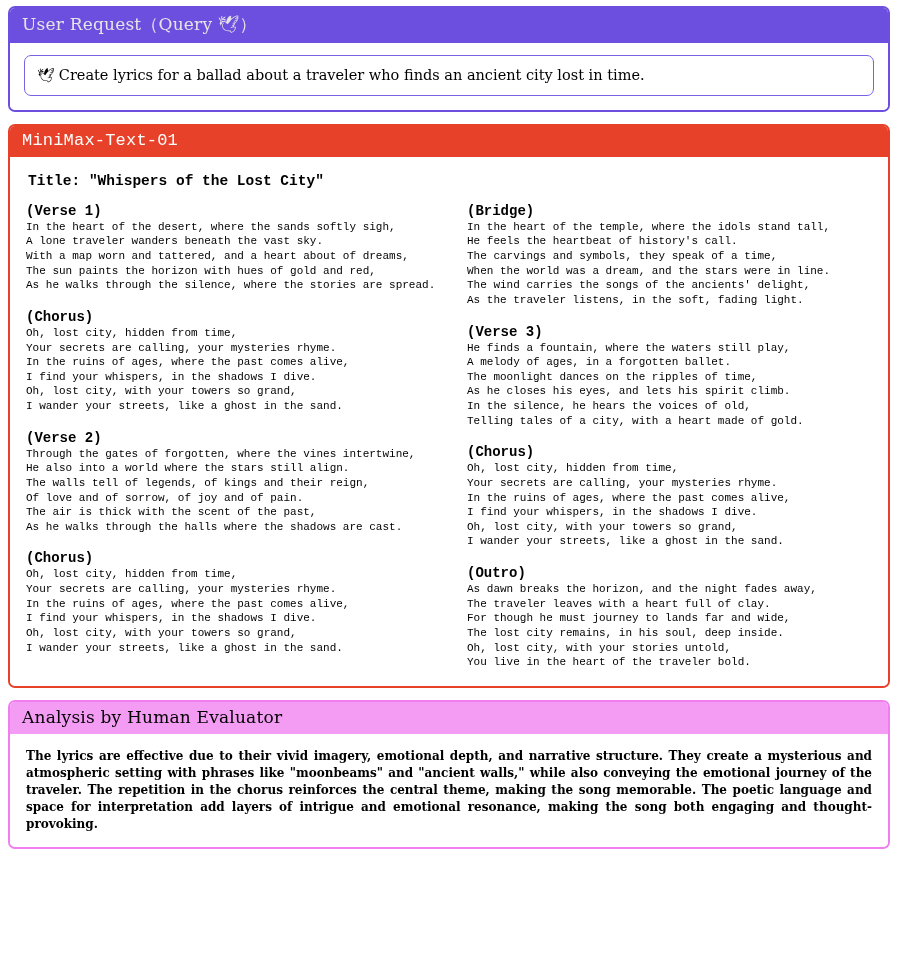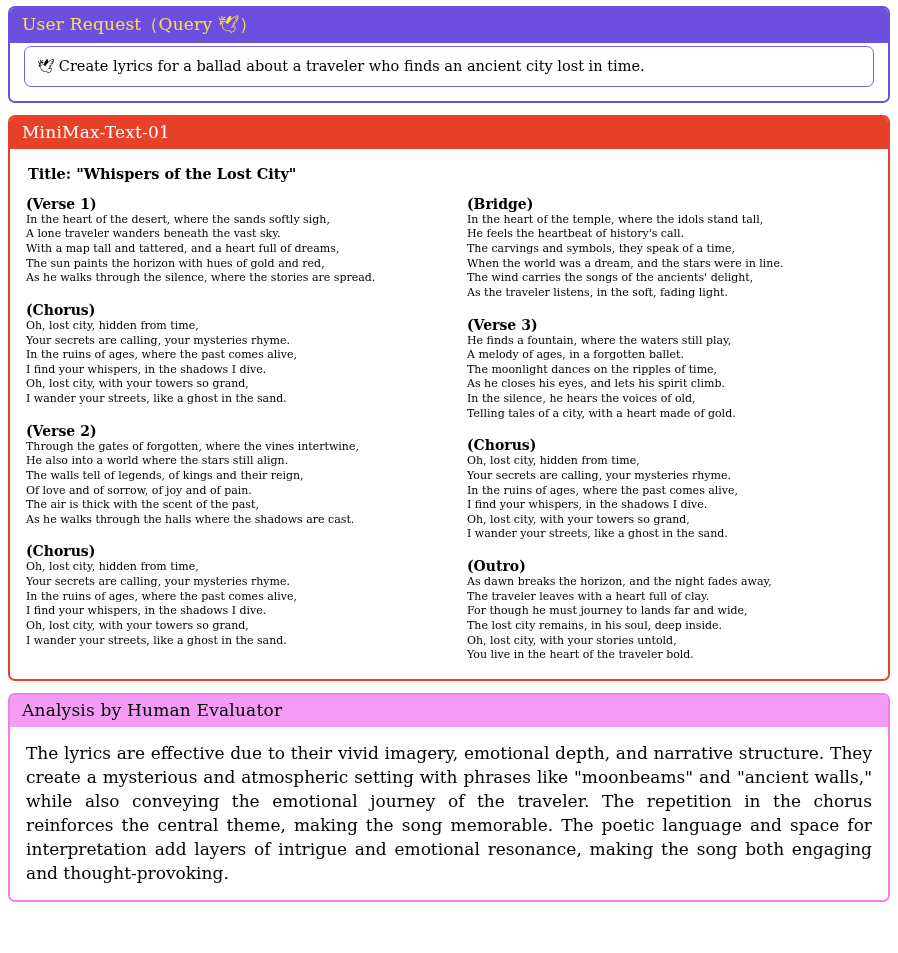--- a/index.html
+++ b/index.html
@@ -26,48 +26,49 @@
     overflow: hidden;
     margin-bottom: 12px;
   }
   .panel-header {
     padding: 5px 12px 7px 12px;
     font-size: 17px;
     letter-spacing: .2px;
   }
   .panel-body {
     background: #ffffff;
-    padding: 3px 14px 14px 14px;
+    padding: 12px 14px 14px 14px;
   }
 
   
   .panel-query {
     border-color: #6d4fe0;
   }
   .panel-query .panel-header {
     background: #6d4fe0;
-    color: #fde047;
+    color: #e5e5e5;
   }
   .query-box {
     border: 1px solid #7a62e3;
     border-radius: 7px;
     padding: 10px 12px;
     font-size: 14.5px;
     background: #fff;
     line-height: 1.3;
   }
   .bird-glyph {
     font-family: "DejaVu Sans", sans-serif;
     font-size: 14px;
     margin-right: 4px;
   }
 
   
   .panel-model {
     border-color: #e8412a;
+    font-family: Liberation Mono, monospace;
   }
   .panel-model .panel-header {
     background: #e8412a;
     color: #ffffff;
   }
   .panel-model .panel-body {
     padding: 14px 16px 16px 16px;
   }
 
   .lyrics-title {
@@ -104,23 +105,24 @@
     border-color: #f07ef0;
   }
   .panel-analysis .panel-header {
     background: #f49bf4;
     color: #000000;
   }
   .panel-analysis .panel-body {
     padding: 14px 16px 14px 16px;
   }
   .analysis-text {
-    font-size: 17px;
+    font-size: 12px;
     line-height: 1.42;
     text-align: justify;
+    font-weight: bold;
   }
 </style>
 </head>
 <body>
 
 <div class="page">
 
   <section class="panel panel-query">
     <div class="panel-header">User Request（Query 🕊）</div>
     <div class="panel-body">
@@ -133,21 +135,21 @@
   <section class="panel panel-model">
     <div class="panel-header">MiniMax-Text-01</div>
     <div class="panel-body">
       <div class="lyrics-title">Title: "Whispers of the Lost City"</div>
       <div class="columns">
         <div class="col col-left" id="left-col">
             <div class="section">
               <div class="section-label">(Verse 1)</div>
               <div class="line">In the heart of the desert, where the sands softly sigh,</div>
               <div class="line">A lone traveler wanders beneath the vast sky.</div>
-              <div class="line">With a map tall and tattered, and a heart full of dreams,</div>
+              <div class="line">With a map worn and tattered, and a heart about of dreams,</div>
               <div class="line">The sun paints the horizon with hues of gold and red,</div>
               <div class="line">As he walks through the silence, where the stories are spread.</div>
             </div>
             <div class="section">
               <div class="section-label">(Chorus)</div>
               <div class="line">Oh, lost city, hidden from time,</div>
               <div class="line">Your secrets are calling, your mysteries rhyme.</div>
               <div class="line">In the ruins of ages, where the past comes alive,</div>
               <div class="line">I find your whispers, in the shadows I dive.</div>
               <div class="line">Oh, lost city, with your towers so grand,</div>

